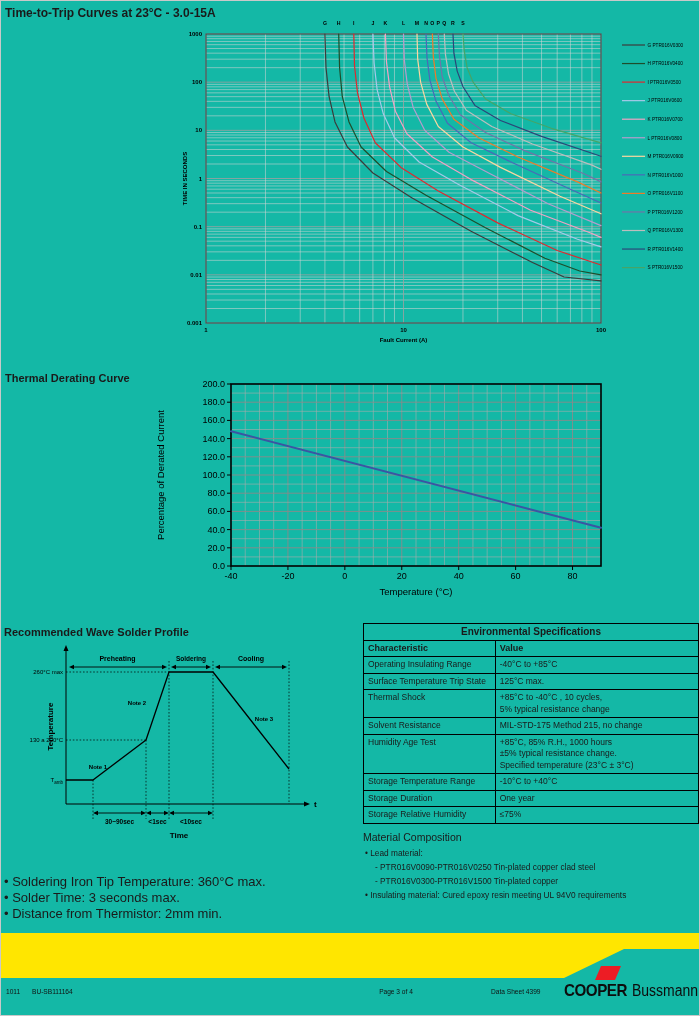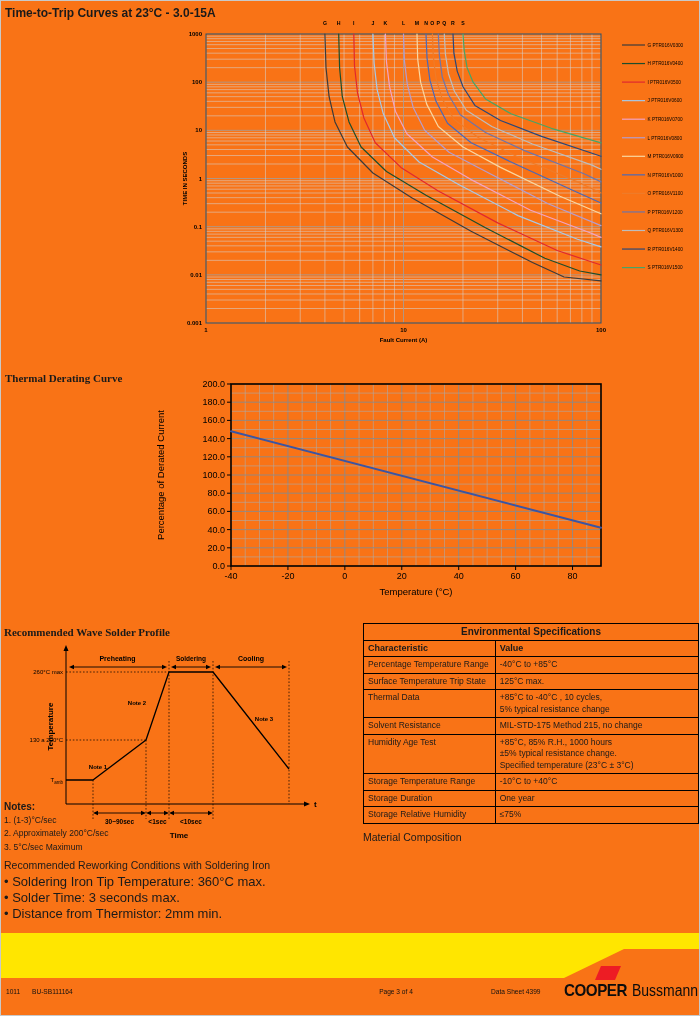--- a/index.html
+++ b/index.html
@@ -1,22 +1,22 @@
 <!DOCTYPE html>
 <html><head>
 <meta charset="utf-8">
 <style>
   html,body{margin:0;padding:0;background:#fff;}
-  .page{position:relative;width:700px;height:1016px;background:#f97316;
+  .page{position:relative;width:700px;height:1016px;background:#14b8a6;
         border:1px solid #c9c9c9;box-sizing:border-box;overflow:hidden;
         font-family:"Liberation Sans",sans-serif;color:#1a1a1a;}
   .abs{position:absolute;border-radius:27px;}
   svg{position:absolute;overflow:visible;}
   .h1{position:absolute;font-size:12px;font-weight:bold;}
-  .h2{position:absolute;font-size:11px;font-weight:bold;font-family:Liberation Serif, serif;}
+  .h2{position:absolute;font-size:11px;font-weight:bold;}
   .h3{position:absolute;font-size:10.5px;font-weight:normal;}
   .smallblock{position:absolute;font-size:8.5px;line-height:13.5px;}
   .bullets{position:absolute;font-size:13px;line-height:16px;}
   .bullets .b{white-space:nowrap;}
   .mat{position:absolute;font-size:8.3px;line-height:14px;width:336px;}
   .mat .ind{padding-left:12px;}
   .mat .bl{padding-left:2px;}
   table.env{border-collapse:collapse;width:336px;font-size:8.5px;}
   table.env td,table.env th{border:1px solid #000;padding:2px 4px;vertical-align:top;text-align:left;}
   table.env .ttl{font-size:10px;font-weight:bold;text-align:center;padding:2px;}
@@ -349,30 +349,21 @@
         <line x1="172" y1="172" x2="208" y2="172" stroke="#000" stroke-width="0.9"></line>
         <polygon points="168,172 173,169.8 173,174.2" fill="#000"></polygon>
         <polygon points="212,172 207,169.8 207,174.2" fill="#000"></polygon>
         <text x="118.5" y="183">30~90sec</text>
         <text x="156.5" y="183">&lt;1sec</text>
         <text x="190" y="183">&lt;10sec</text>
       </g>
       <text x="178" y="197" font-size="8" font-weight="bold" text-anchor="middle">Time</text>
     </svg>
 
-  <div class="smallblock" style="left:3px;top:799px" id="notesblock">
-    <div style="font-size:10px;font-weight:bold;">Notes:</div>
-    <div id="notesitems">
-        <div>1. (1-3)°C/sec</div>
-        <div>2. Approximately 200°C/sec</div>
-        <div>3. 5°C/sec Maximum</div>
-      </div>
-  </div>
-
-  <div class="h3" style="left:3px;top:858px">Recommended Reworking Conditions with Soldering Iron</div>
+
   <div class="bullets" style="left:3px;top:873px" id="reworkitems">
       <div class="b">•  Soldering Iron Tip Temperature: 360°C max.</div>
       <div class="b">•  Solder Time: 3 seconds max.</div>
       <div class="b">•  Distance from Thermistor: 2mm min.</div>
     </div>
 
   <div class="abs" style="left:362px;top:622px" id="envtable">
       <table class="env">
         <colgroup>
           <col style="width: 132px;">
@@ -380,29 +371,29 @@
         </colgroup>
         <tbody>
           <tr>
             <td colspan="2" class="ttl">Environmental Specifications</td>
           </tr>
           <tr>
             <td class="hdr">Characteristic</td>
             <td class="hdr">Value</td>
           </tr>
           <tr>
-            <td>Percentage Temperature Range</td>
+            <td>Operating Insulating Range</td>
             <td>-40°C to +85°C</td>
           </tr>
           <tr>
             <td>Surface Temperature Trip State</td>
             <td>125°C max.</td>
           </tr>
           <tr>
-            <td>Thermal Data</td>
+            <td>Thermal Shock</td>
             <td>+85°C to -40°C , 10 cycles,
 5% typical resistance change</td>
           </tr>
           <tr>
             <td>Solvent Resistance</td>
             <td>MIL-STD-175 Method 215, no change</td>
           </tr>
           <tr>
             <td>Humidity Age Test</td>
             <td>+85°C, 85% R.H., 1000 hours
@@ -419,20 +410,26 @@
           </tr>
           <tr>
             <td>Storage Relative Humidity</td>
             <td>≤75%</td>
           </tr>
         </tbody>
       </table>
     </div>
 
   <div class="h3" style="left:362px;top:830px">Material Composition</div>
+  <div class="mat" style="left:362px;top:845px" id="matitems">
+      <div class="bl">•  Lead material:</div>
+      <div class="ind">- PTR016V0090-PTR016V0250 Tin-plated copper clad steel</div>
+      <div class="ind">- PTR016V0300-PTR016V1500 Tin-plated copper</div>
+      <div class="bl">•  Insulating material: Cured epoxy resin meeting UL 94V0 requirements</div>
+    </div>
 
   <svg id="footer" style="left:0;top:925px" width="700" height="91" viewBox="0 0 700 91">
       <polygon points="0,7 700,7 700,23 623,23 563,52 0,52" fill="#ffe600"></polygon>
       <polygon points="600,40 620,40 614,54 594,54" fill="#ed1c24"></polygon>
       <g fill="#0d0d0d">
         <text x="563" y="70" font-size="17" font-weight="bold" letter-spacing="-0.5" textLength="63" lengthAdjust="spacingAndGlyphs">COOPER</text>
         <text x="631" y="70" font-size="16" textLength="66" lengthAdjust="spacingAndGlyphs">Bussmann</text>
       </g>
       <g font-size="6.6" fill="#111">
         <text x="5" y="68">1011</text>

